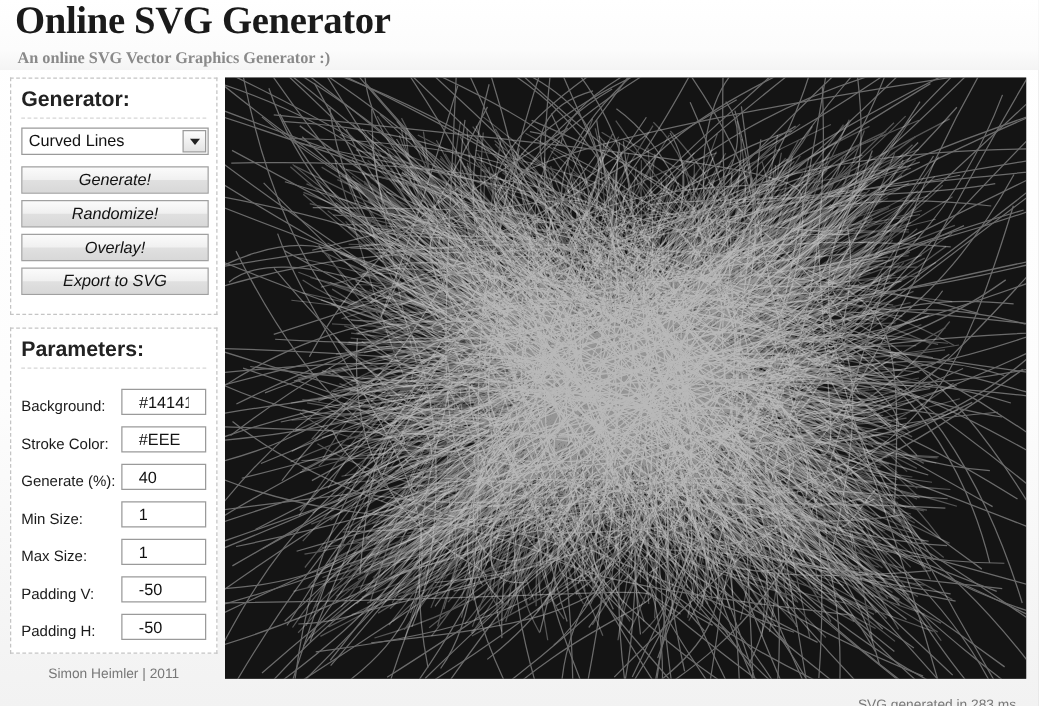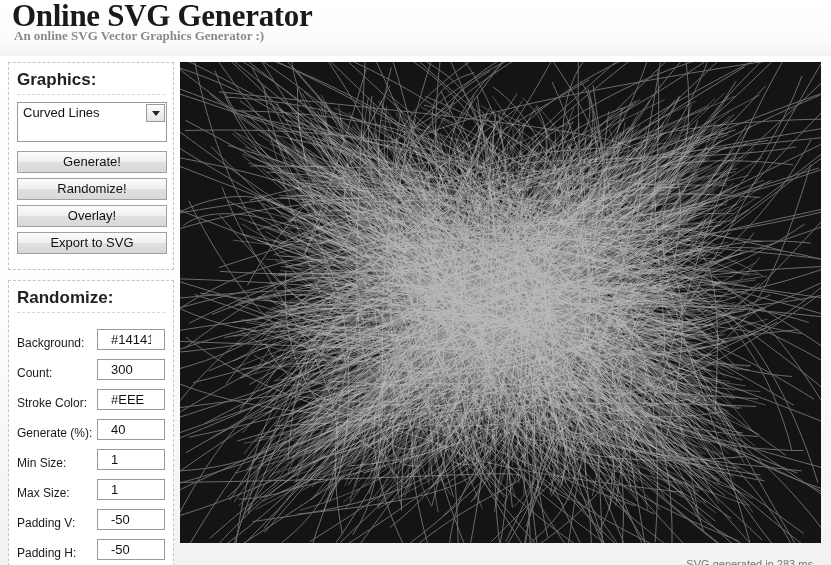--- a/index.html
+++ b/index.html
@@ -22,21 +22,21 @@
     width: 831px; height: 56px;
     background: linear-gradient(180deg,#ffffff 0%, #fcfcfc 70%, #f4f4f4 100%);
     font-family: Liberation Serif, serif;
   }
   #app-title {
     position: absolute; left: 12px; top: -2px;
     font-size: 31px; font-weight: bold; color: #1a1a1a;
     letter-spacing: -0.3px; white-space: nowrap;
   }
   #app-subtitle {
-    position: absolute; left: 14px; top: 28px;
+    position: absolute; left: 14px; top: 38px;
     font-size: 13px; font-weight: bold; color: #8a8a8a;
     white-space: nowrap;
   }
 
   
   #sidebar {
     position: absolute; left: 8px; top: 62px;
     width: 166px;
   }
   .panel {
@@ -48,21 +48,21 @@
   .panel-title {
     font-size: 17px; font-weight: bold; color: #222;
     margin: 2px 0 7px 0;
     padding-bottom: 4px;
     border-bottom: 1px dashed #d6d6d6;
   }
 
   
   .select-wrap {
     position: relative;
-    width: 150px; height: 40px;
+    width: 150px; height: 22px;
     border: 1px solid #9a9a9a;
     background: #ffffff;
     margin-bottom: 9px;
   }
   .select-value {
     position: absolute; left: 5px; top: 2px;
     font-size: 13px; color: #111;
     white-space: nowrap;
   }
   .select-arrow {
@@ -85,20 +85,21 @@
     display: block;
     width: 150px; height: 22px;
     margin-bottom: 5px;
     border: 1px solid #a0a0a0;
     background: linear-gradient(180deg,#fbfbfb 0%,#f0f0f0 48%,#e0e0e0 52%,#d8d8d8 100%);
     font-family: "Liberation Sans", sans-serif;
     font-size: 13px; color: #111;
     text-align: center; line-height: 20px;
     cursor: pointer;
     padding: 0;
+    font-style: italic;
   }
 
   
   .param-row {
     display: flex; align-items: flex-end;
     height: 30px;
   }
   .param-label {
     width: 88px;
     font-size: 12px; color: #1a1a1a;
@@ -148,45 +149,41 @@
 <div id="page">
 
   <div id="header">
     <div id="app-title">Online SVG Generator</div>
     <div id="app-subtitle">An online SVG Vector Graphics Generator :)</div>
   </div>
 
   <div id="sidebar">
 
     <div class="panel">
-      <div class="panel-title">Graphics:</div>
+      <div class="panel-title">Generator:</div>
 
       <div class="select-wrap">
         <span class="select-value">Curved Lines</span>
         <span class="select-arrow">
             <i></i>
           </span>
       </div>
 
       <button class="btn">Generate!</button>
       <button class="btn">Randomize!</button>
       <button class="btn">Overlay!</button>
       <button class="btn">Export to SVG</button>
     </div>
 
     <div class="panel">
-      <div class="panel-title">Randomize:</div>
+      <div class="panel-title">Parameters:</div>
 
       <div class="param-row">
         <span class="param-label">Background:</span>
         <input class="param-input" type="text" value="#141414" style="">
-      </div>
-      <div class="param-row">
-        <span class="param-label">Count:</span>
-        <input class="param-input" type="text" value="300" style="">
       </div>
       <div class="param-row">
         <span class="param-label">Stroke Color:</span>
         <input class="param-input" type="text" value="#EEE" style="">
       </div>
       <div class="param-row">
         <span class="param-label">Generate (%):</span>
         <input class="param-input" type="text" value="40" style="">
       </div>
       <div class="param-row">

